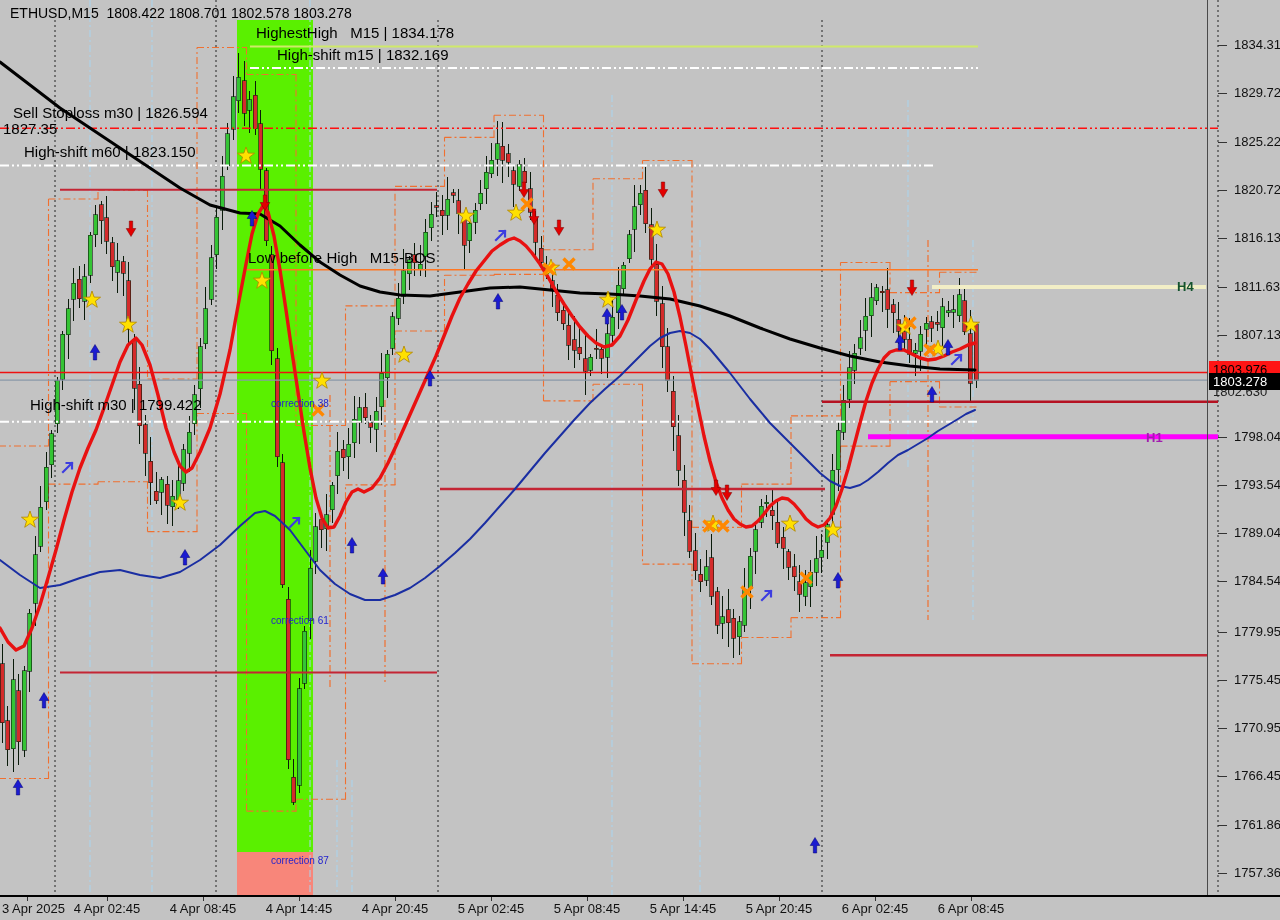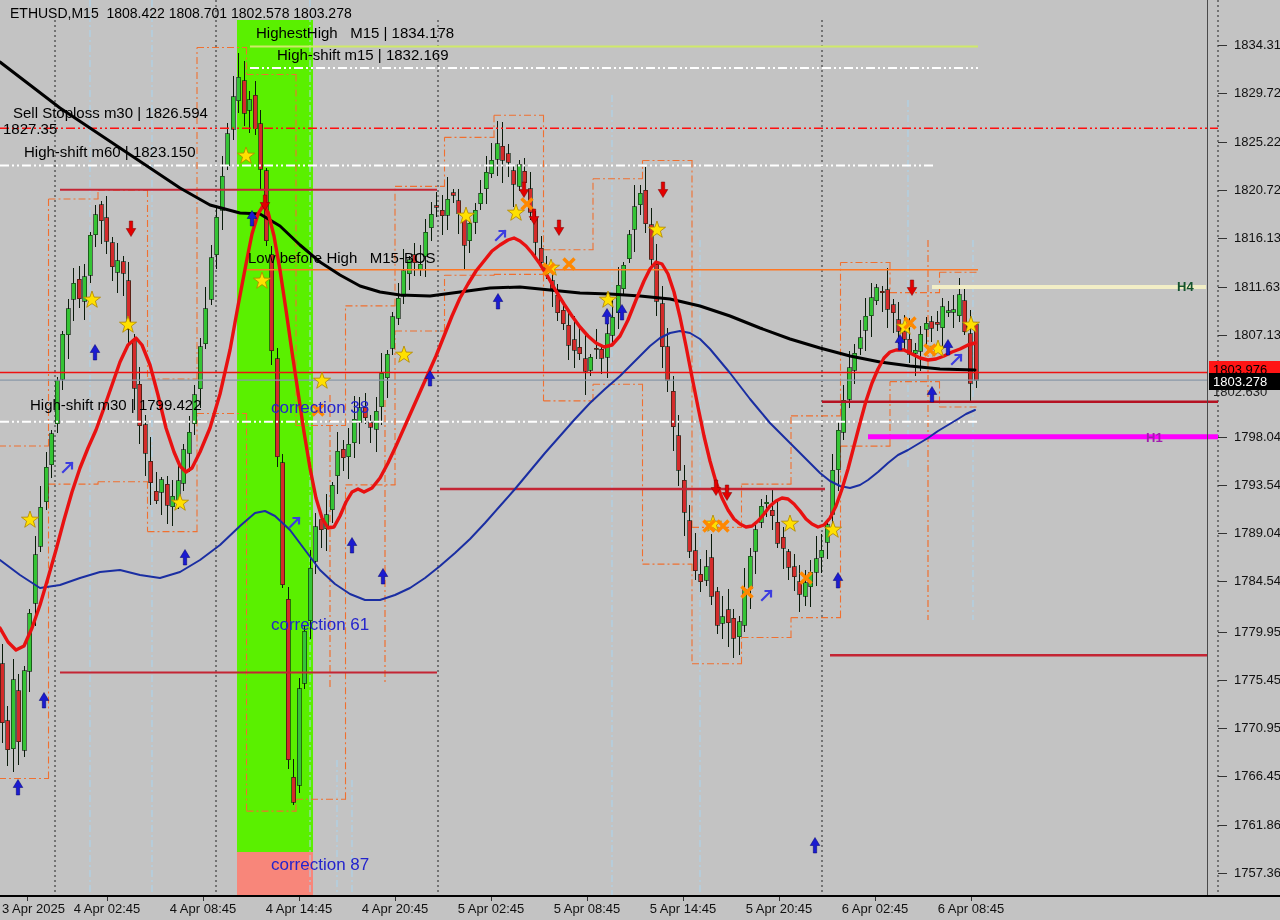--- a/index.html
+++ b/index.html
@@ -1,21 +1,21 @@
 <!DOCTYPE html>
 <html><head>
 <meta charset="utf-8">
 <style>
   html,body{margin:0;padding:0;background:#c3c3c3;}
   .stage{position:relative;width:1280px;height:920px;background:#c3c3c3;overflow:hidden;
          font-family:"Liberation Sans",sans-serif;}
   #plot{position:absolute;left:0;top:0;}
   .ann{position:absolute;color:#000;font-size:15px;white-space:pre;z-index:20;}
   .ann.small{font-size:15px;}
-  .ann.blue{color:#2424cc;font-size:17px;}
+  .ann.blue{color:#2424cc;font-size:10px;}
   .ann.h4{color:#14532d;font-weight:bold;font-size:13px;}
   .ann.h1{color:#a21caf;font-weight:bold;font-size:13px;}
   #hdr{position:absolute;left:10px;top:5px;font-size:14px;color:#000;z-index:21;white-space:pre;}
   #price-scale{position:absolute;left:1208px;top:0;width:72px;height:896px;z-index:15;}
   .pl{position:absolute;left:26px;font-size:13px;color:#111;white-space:nowrap;}
   .plabel{position:absolute;left:1209px;width:71px;font-size:13px;padding:1px 0 1px 4px;white-space:nowrap;z-index:16;}
   .plabel.red{top:361px;background:#ff1414;color:#000;z-index:17;}
   .plabel.black{top:373px;background:#000;color:#fff;z-index:18;}
   .plabel.gray{top:383px;color:#222;z-index:16;}
   #time-scale{position:absolute;left:0;top:897px;width:1280px;height:26px;z-index:15;}

